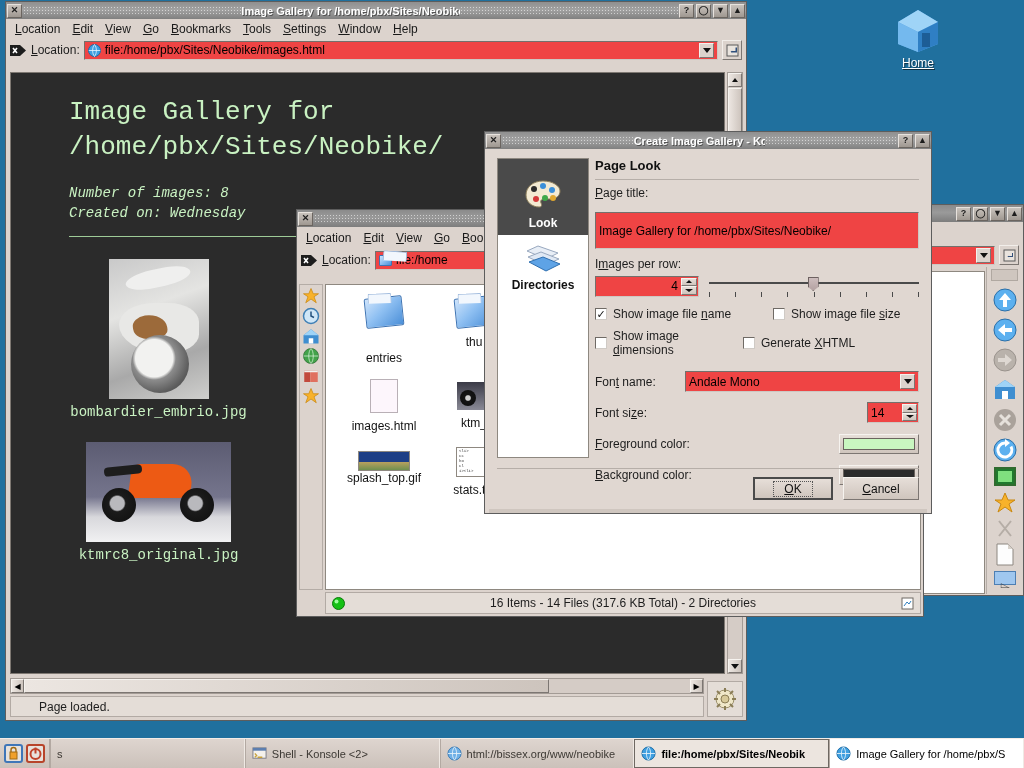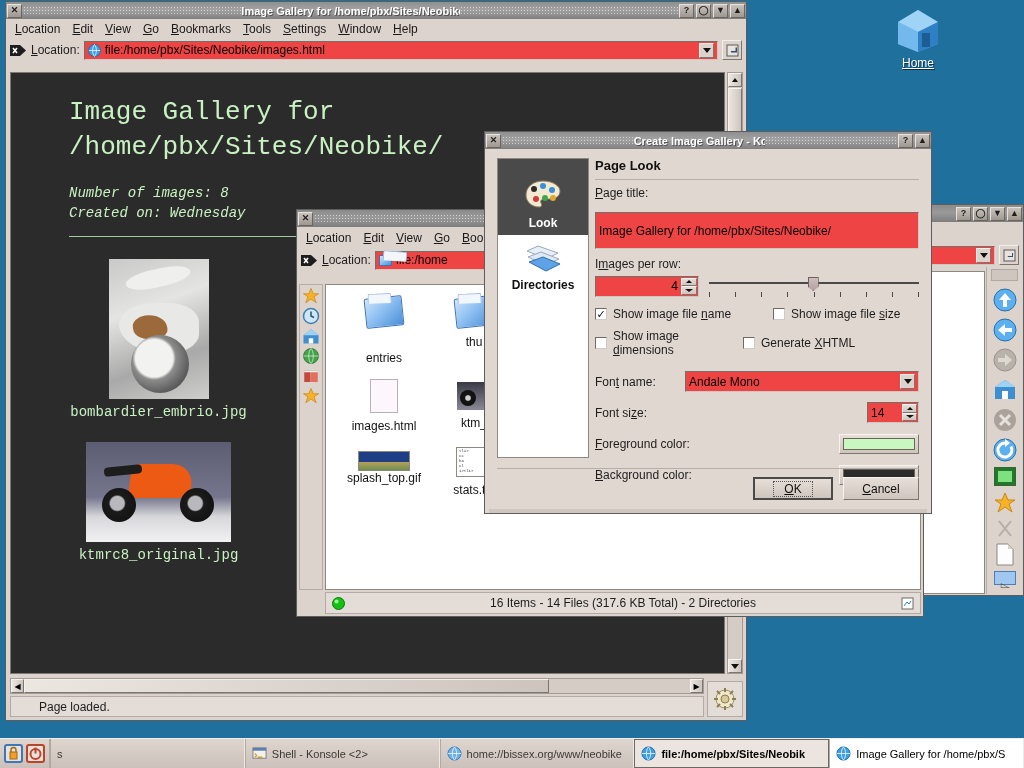--- a/index.html
+++ b/index.html
@@ -618,21 +618,21 @@
       <rect x="1" y="2" width="14" height="3" fill="#5d7fb0"></rect>
       <path d="M3 8l2 2-2 2M6 12h5" stroke="#c8a23a" stroke-width="1.4" fill="none"></path>
     </svg>
     <span>Shell - Konsole &lt;2&gt;</span>
   </div>
   <div class="task">
     <svg width="15" height="15" viewBox="0 0 16 16">
       <circle cx="8" cy="8" r="7" fill="#6fb0e6" stroke="#3a7bb5"></circle>
       <path d="M1 8h14M8 1c3 3.5 3 10.5 0 14M8 1C5 4.5 5 11.5 8 15" stroke="#eaf4fc" fill="none" stroke-width=".9"></path>
     </svg>
-    <span>home://bissex.org/www/neobike</span>
+    <span>html://bissex.org/www/neobike</span>
   </div>
   <div class="task active">
     <svg width="15" height="15" viewBox="0 0 16 16">
       <circle cx="8" cy="8" r="7" fill="#3f9fe0" stroke="#1e6ea8"></circle>
       <path d="M1 8h14M8 1c3 3.5 3 10.5 0 14M8 1C5 4.5 5 11.5 8 15" stroke="#eaf4fc" fill="none" stroke-width=".9"></path>
     </svg>
     <span>file:/home/pbx/Sites/Neobik</span>
   </div>
   <div class="task" style="background:#fff;color:#000;">
     <svg width="15" height="15" viewBox="0 0 16 16">

